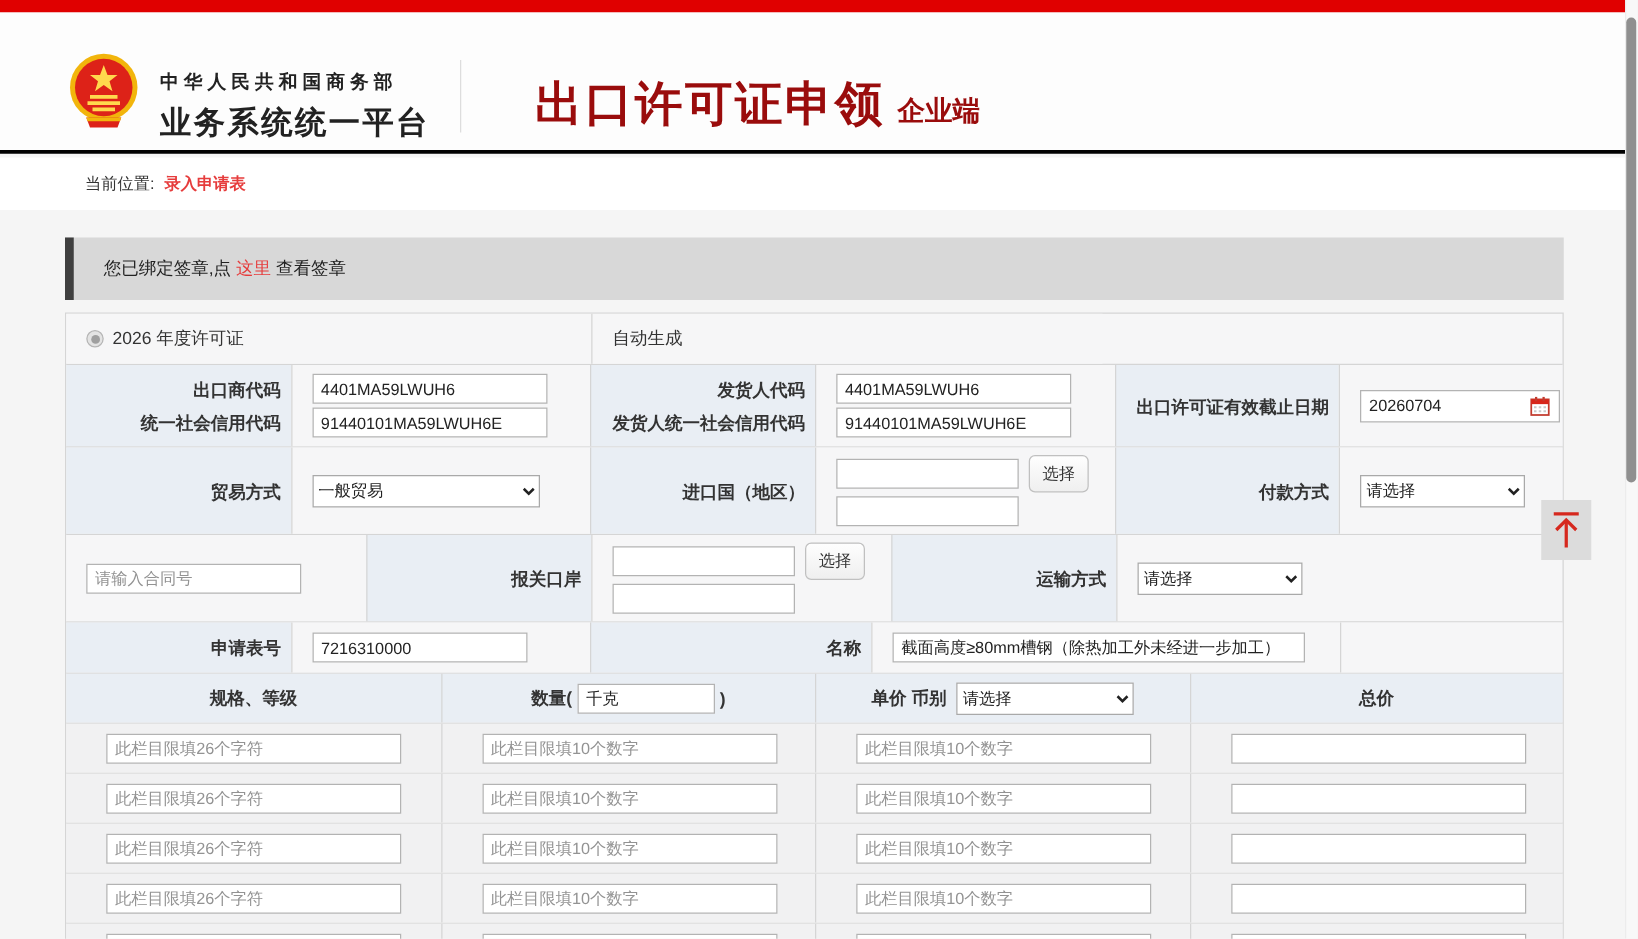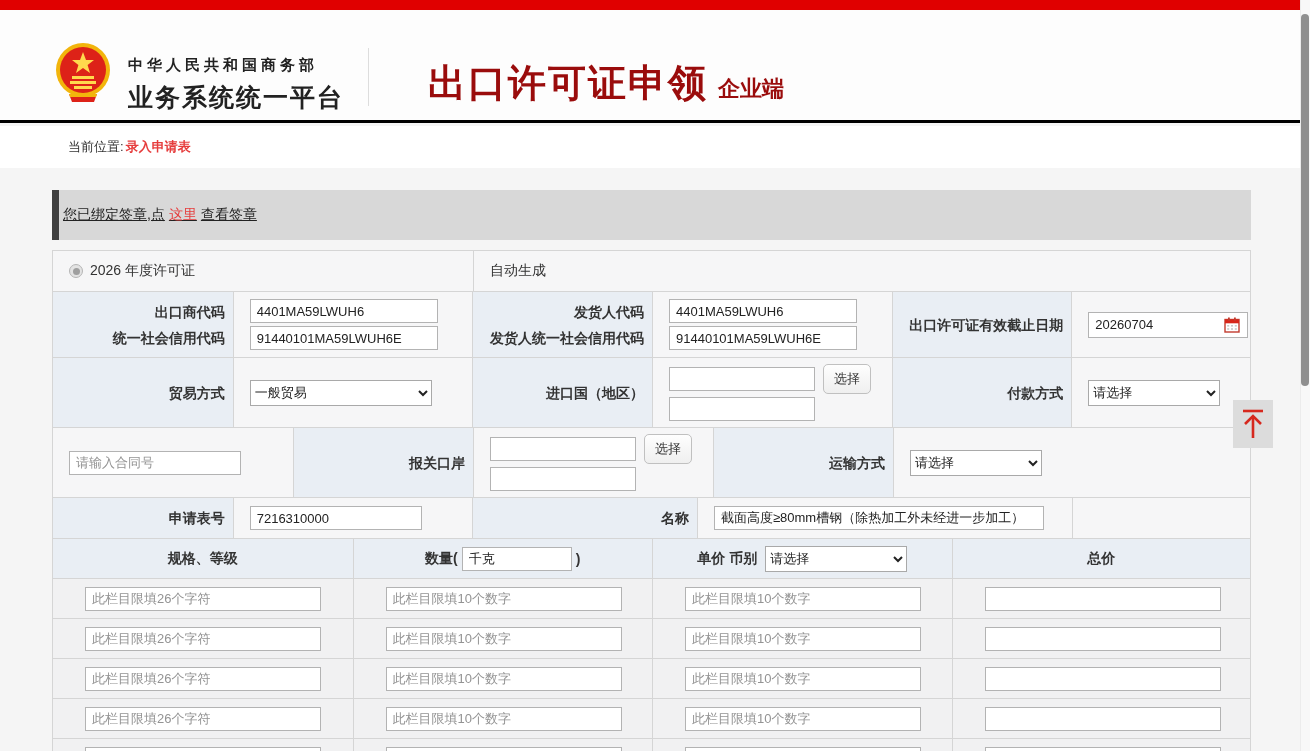--- a/index.html
+++ b/index.html
@@ -17,25 +17,25 @@
   .brand .ministry { font-size:15px; font-weight:bold; letter-spacing:4px; color:#222; }
   .brand .platform { font-size:25px; font-weight:bold; letter-spacing:2px; color:#222; margin-top:6px; }
   .hdr-divider { position:absolute; left:368px; top:38px; width:1px; height:58px; background:#ddd; }
   .apptitle { position:absolute; left:428px; top:48px; white-space:nowrap; }
   .apptitle .main { font-size:38px; font-weight:bold; color:#9a0c0c; letter-spacing:2px; }
   .apptitle .sub { font-size:22px; font-weight:bold; color:#9a0c0c; margin-left:10px; }
 
   
   .crumbbar { position:absolute; left:0; top:126px; width:1300px; height:42px; background:#fff; }
   .crumbbar .inner { position:absolute; left:68px; top:0; height:42px; display:flex; align-items:center; font-size:13px; }
-  .crumb-link { color:#e63c3c; font-weight:bold; margin-left:2px; cursor:pointer; }
+  .crumb-link { color:#e63c3c; font-weight:bold; margin-left:8px; cursor:pointer; }
 
   
   .notice { position:absolute; left:52px; top:190px; width:1199px; height:50px; background:#d8d8d8; border-left:7px solid #3f3f3f; display:flex; align-items:center; font-size:14px; color:#222; }
-  .notice .txt { margin-left:4px;text-decoration:underline; }
+  .notice .txt { margin-left:24px; }
   .notice .red { color:#e63c3c; cursor:pointer; margin:0 4px; }
 
   
   .ftable { position:absolute; left:52px; top:250px; width:1199px; border:1px solid #d5d5d5; background:#f6f6f7; }
   .frow { display:flex; border-top:1px solid #d5d5d5; }
   .frow:first-child { border-top:none; }
   .cell { border-left:1px solid #d5d5d5; display:flex; align-items:center; }
   .cell:first-child { border-left:none; }
   .cl { background:#e9eef4; justify-content:flex-end; padding-right:8px; font-size:14px; font-weight:bold; color:#333; text-align:right; line-height:26px; }
   .cc { background:#f6f6f7; padding-left:16px; font-size:14px; }

